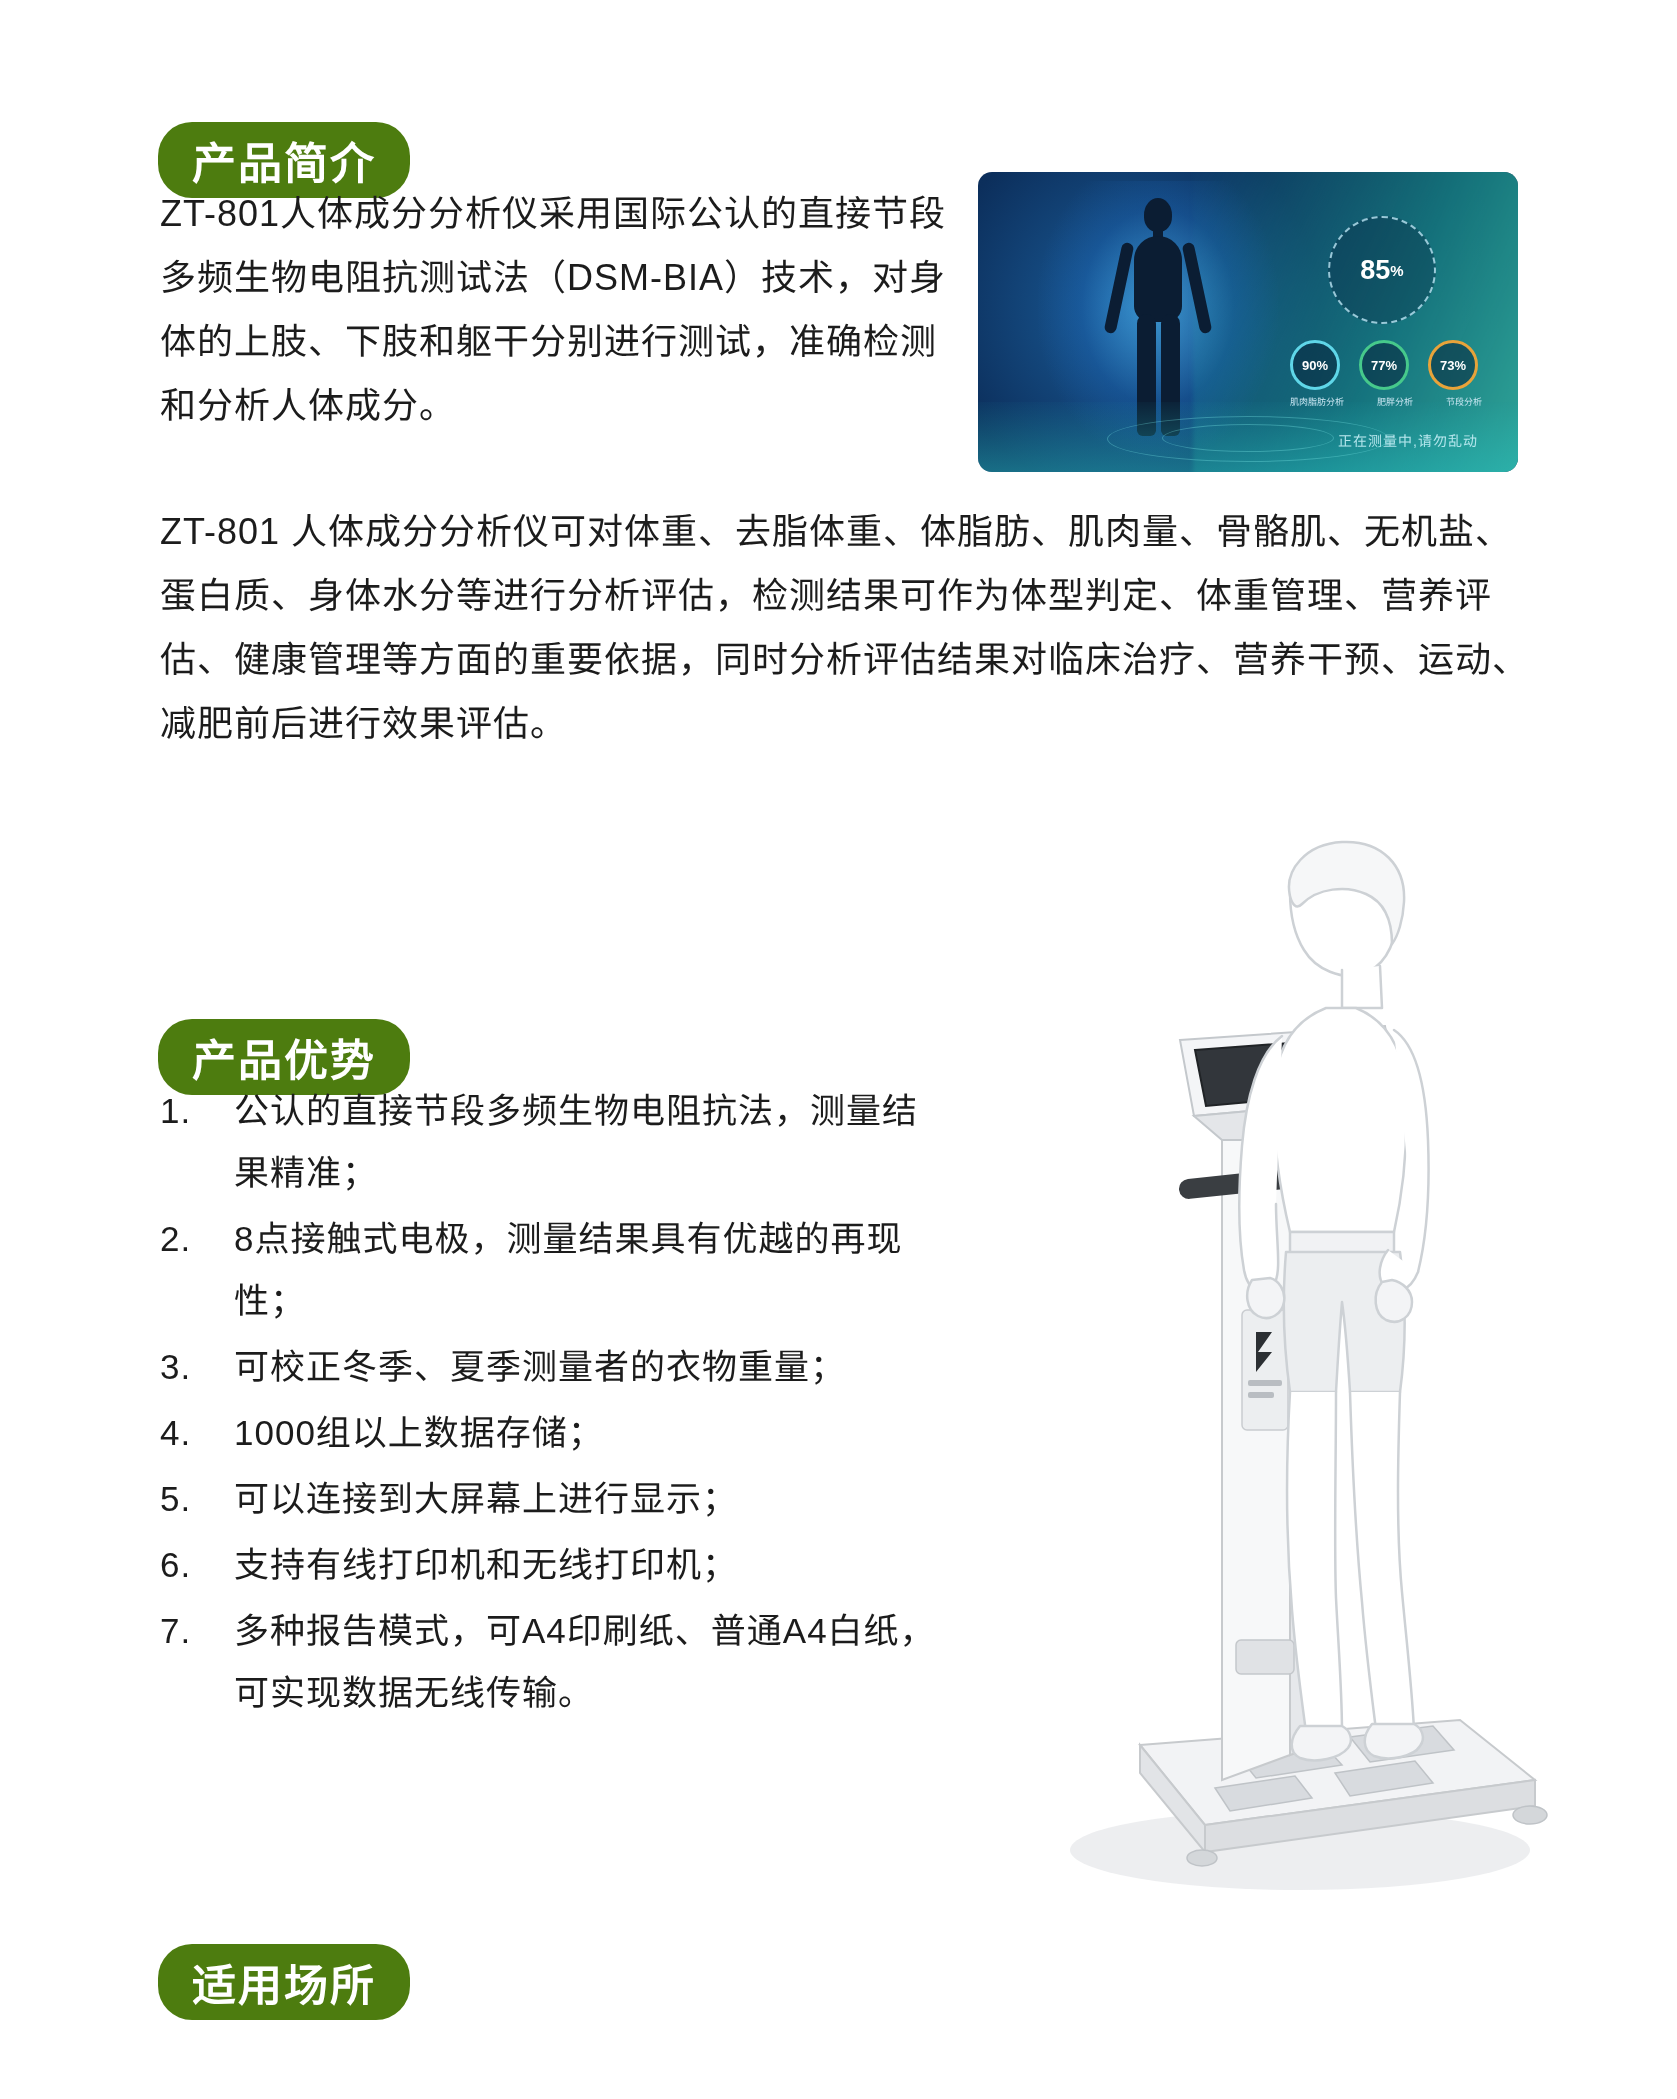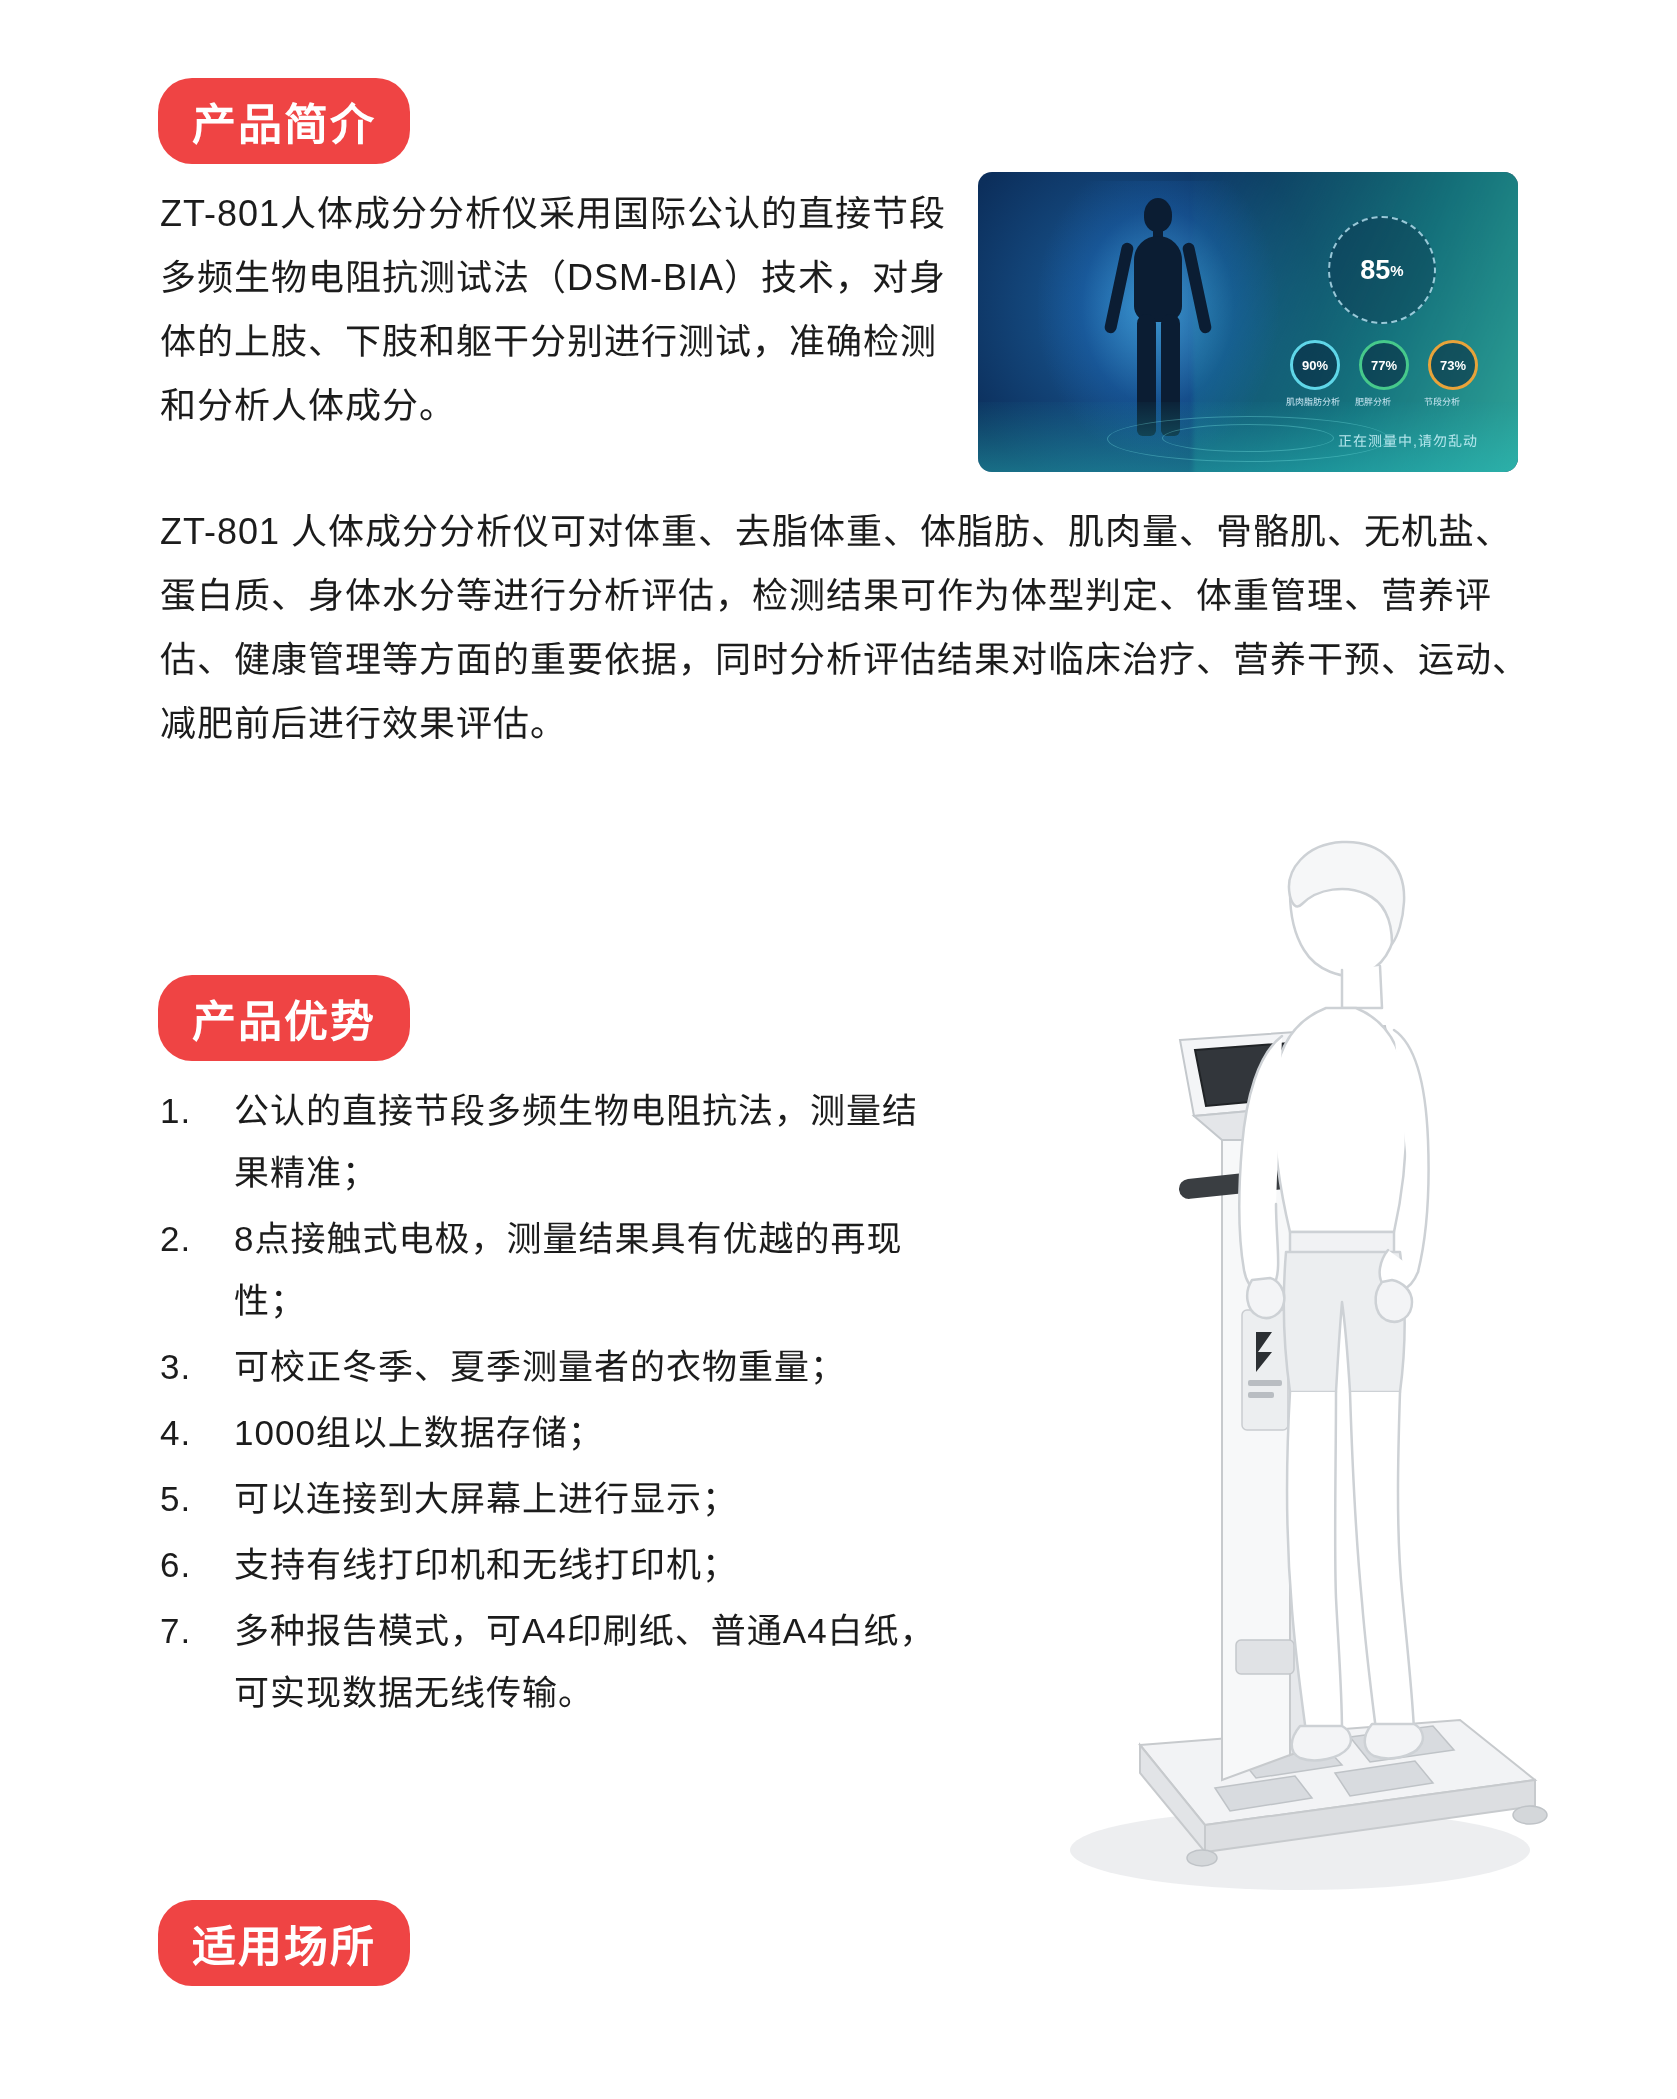--- a/index.html
+++ b/index.html
@@ -22,30 +22,31 @@
     width: 1677px;
     height: 2099px;
   }
 
   
   .pill {
     position: absolute;
     display: flex;
     align-items: center;
     justify-content: center;
-    background: #ef4444;
+    background: #4d7c0f;
     color: #ffffff;
     font-size: 44px;
     font-weight: bold;
     letter-spacing: 2px;
     border-radius: 34px;
     padding: 0 34px;
-    height: 86px;
+    height: 76px;
     box-sizing: border-box;
     white-space: nowrap;
+    margin-top: 44px;
   }
   #pill-intro { left: 158px; top: 78px; }
   #pill-adv   { left: 158px; top: 975px; }
   #pill-venue { left: 158px; top: 1900px; }
 
   
   .para {
     position: absolute;
     font-size: 36px;
     line-height: 64px;
@@ -208,21 +209,21 @@
   .small-gauges {
     position: absolute;
     right: 36px;
     top: 168px;
     width: 196px;
     display: flex;
     justify-content: space-between;
   }
   .small-gauge {
     width: 58px;
-    text-align: left;
+    text-align: right;
     color: #ffffff;
   }
   .small-gauge .ring {
     width: 44px; height: 44px;
     margin: 0 auto;
     border-radius: 50%;
     border: 3px solid #5fd6e8;
     display: flex;
     align-items: center;
     justify-content: center;

